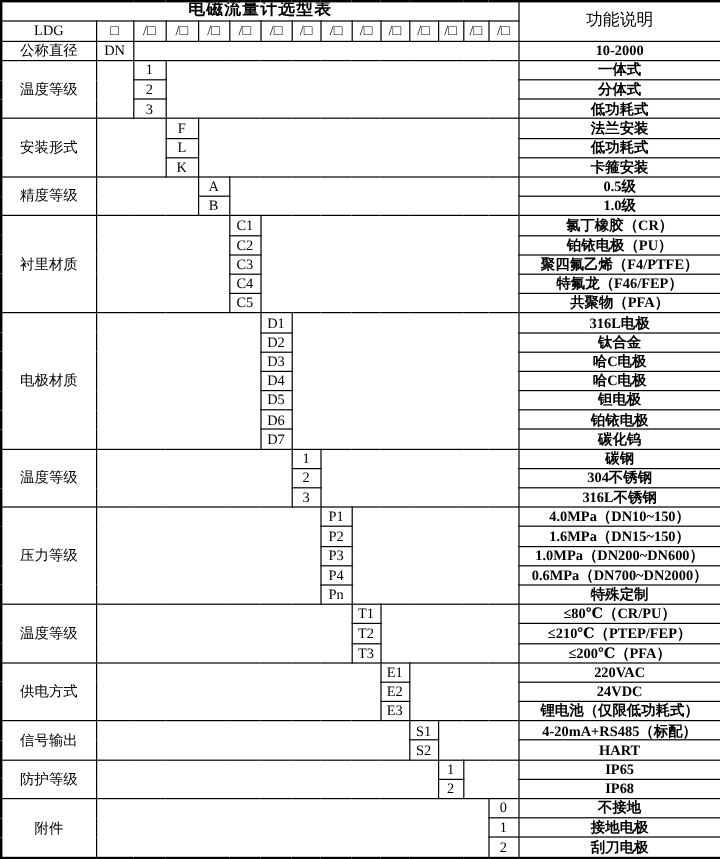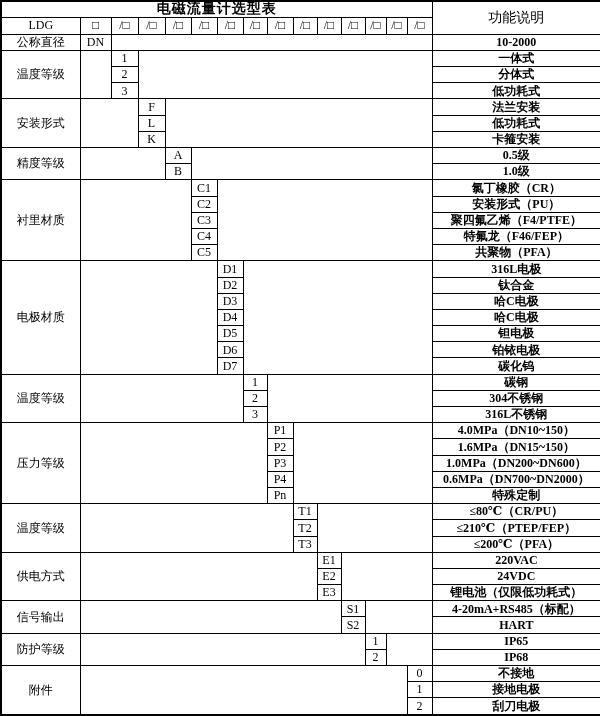--- a/index.html
+++ b/index.html
@@ -122,21 +122,21 @@
         </tr>
         <tr>
           <td rowspan="5" class="cat-label">衬里材质</td>
           <td colspan="4" rowspan="5"></td>
           <td class="slot-cell">C1</td>
           <td colspan="9" rowspan="5"></td>
           <td class="desc-cell">氯丁橡胶（CR）</td>
         </tr>
         <tr>
           <td class="slot-cell">C2</td>
-          <td class="desc-cell">安装形式（PU）</td>
+          <td class="desc-cell">铂铱电极（PU）</td>
         </tr>
         <tr>
           <td class="slot-cell">C3</td>
           <td class="desc-cell">聚四氟乙烯（F4/PTFE）</td>
         </tr>
         <tr>
           <td class="slot-cell">C4</td>
           <td class="desc-cell">特氟龙（F46/FEP）</td>
         </tr>
         <tr>

